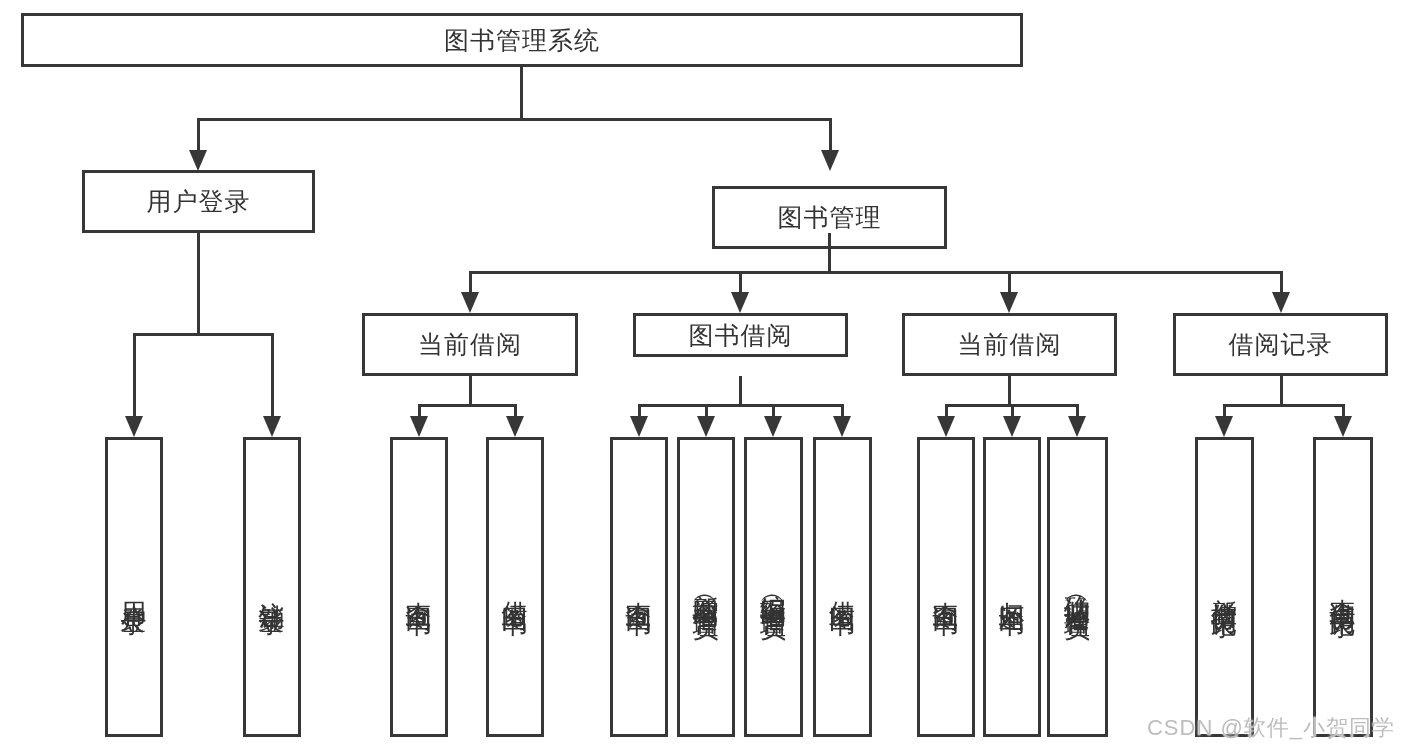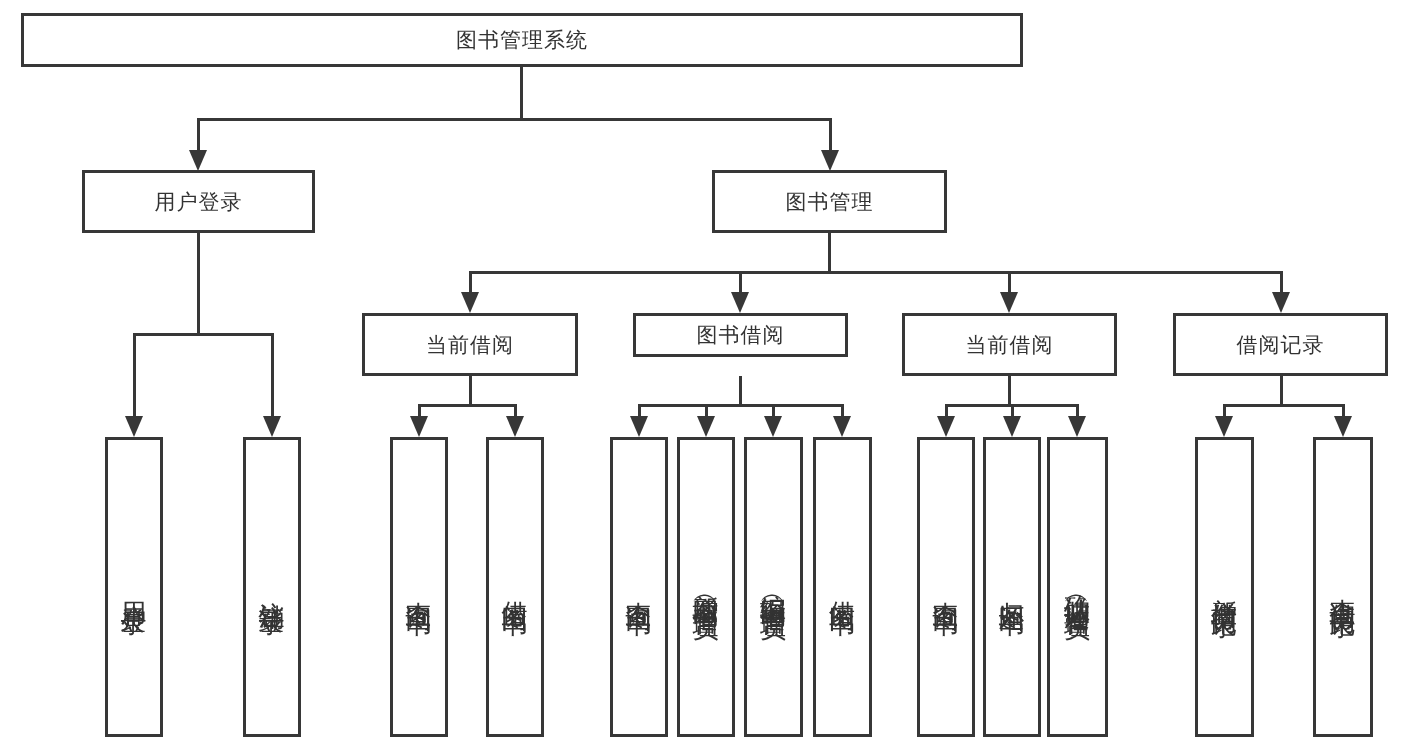--- a/index.html
+++ b/index.html
@@ -13,21 +13,21 @@
   #canvas{
     position:relative;width:1405px;height:747px;background:var(--bg);
     overflow:hidden;
   }
   .box{
     position:absolute;box-sizing:border-box;background:#fff;
     border:3px solid var(--line);
     display:flex;align-items:center;justify-content:center;
     color:var(--text);
   }
-  .hbox{font-size:21px;letter-spacing:1px;white-space:nowrap;}
+  .hbox{font-size:25px;letter-spacing:1px;white-space:nowrap;}
   .vbox{font-size:26px;}
   .vbox .vtext{
     writing-mode:vertical-rl;text-orientation:mixed;
     letter-spacing:3px;line-height:1;white-space:nowrap;
     color:var(--text);
   }
   .hl{position:absolute;height:3px;background:var(--line);}
   .vl{position:absolute;width:3px;background:var(--line);}
   .ar{
     position:absolute;width:0;height:0;
@@ -53,21 +53,21 @@
   <div class="vl" style="left:520px;top:67px;height:53px"></div>
   <div class="hl" style="left:197px;top:118px;width:635px"></div>
   <div class="vl" style="left:197px;top:118px;height:34px"></div>
   <div class="ar" style="left:189px;top:150px"></div>
   <div class="vl" style="left:829px;top:118px;height:34px"></div>
   <div class="ar" style="left:821px;top:150px"></div>
 
   <div class="box hbox" style="left:82px;top:170px;width:233px;height:63px">
     <span>用户登录</span>
   </div>
-  <div class="box hbox" style="left:712px;top:170px;width:235px;height:63px">
+  <div class="box hbox" style="left:712px;top:186px;width:235px;height:63px">
     <span>图书管理</span>
   </div>
 
   <div class="vl" style="left:197px;top:233px;height:103px"></div>
   <div class="hl" style="left:133px;top:333px;width:141px"></div>
   <div class="vl" style="left:133px;top:333px;height:85px"></div>
   <div class="ar" style="left:125px;top:416px"></div>
   <div class="vl" style="left:271px;top:333px;height:85px"></div>
   <div class="ar" style="left:263px;top:416px"></div>
 
@@ -166,14 +166,15 @@
     <span class="vtext">确认归还（管理员）</span>
   </div>
 
   <div class="box vbox" style="left:1195px;top:437px;width:59px;height:300px">
     <span class="vtext">新增借阅记录</span>
   </div>
   <div class="box vbox" style="left:1313px;top:437px;width:60px;height:300px">
     <span class="vtext">查询借阅记录</span>
   </div>
 
+  <div id="watermark">CSDN @软件_小贺同学</div>
 
 </div>
 
 </body></html>

